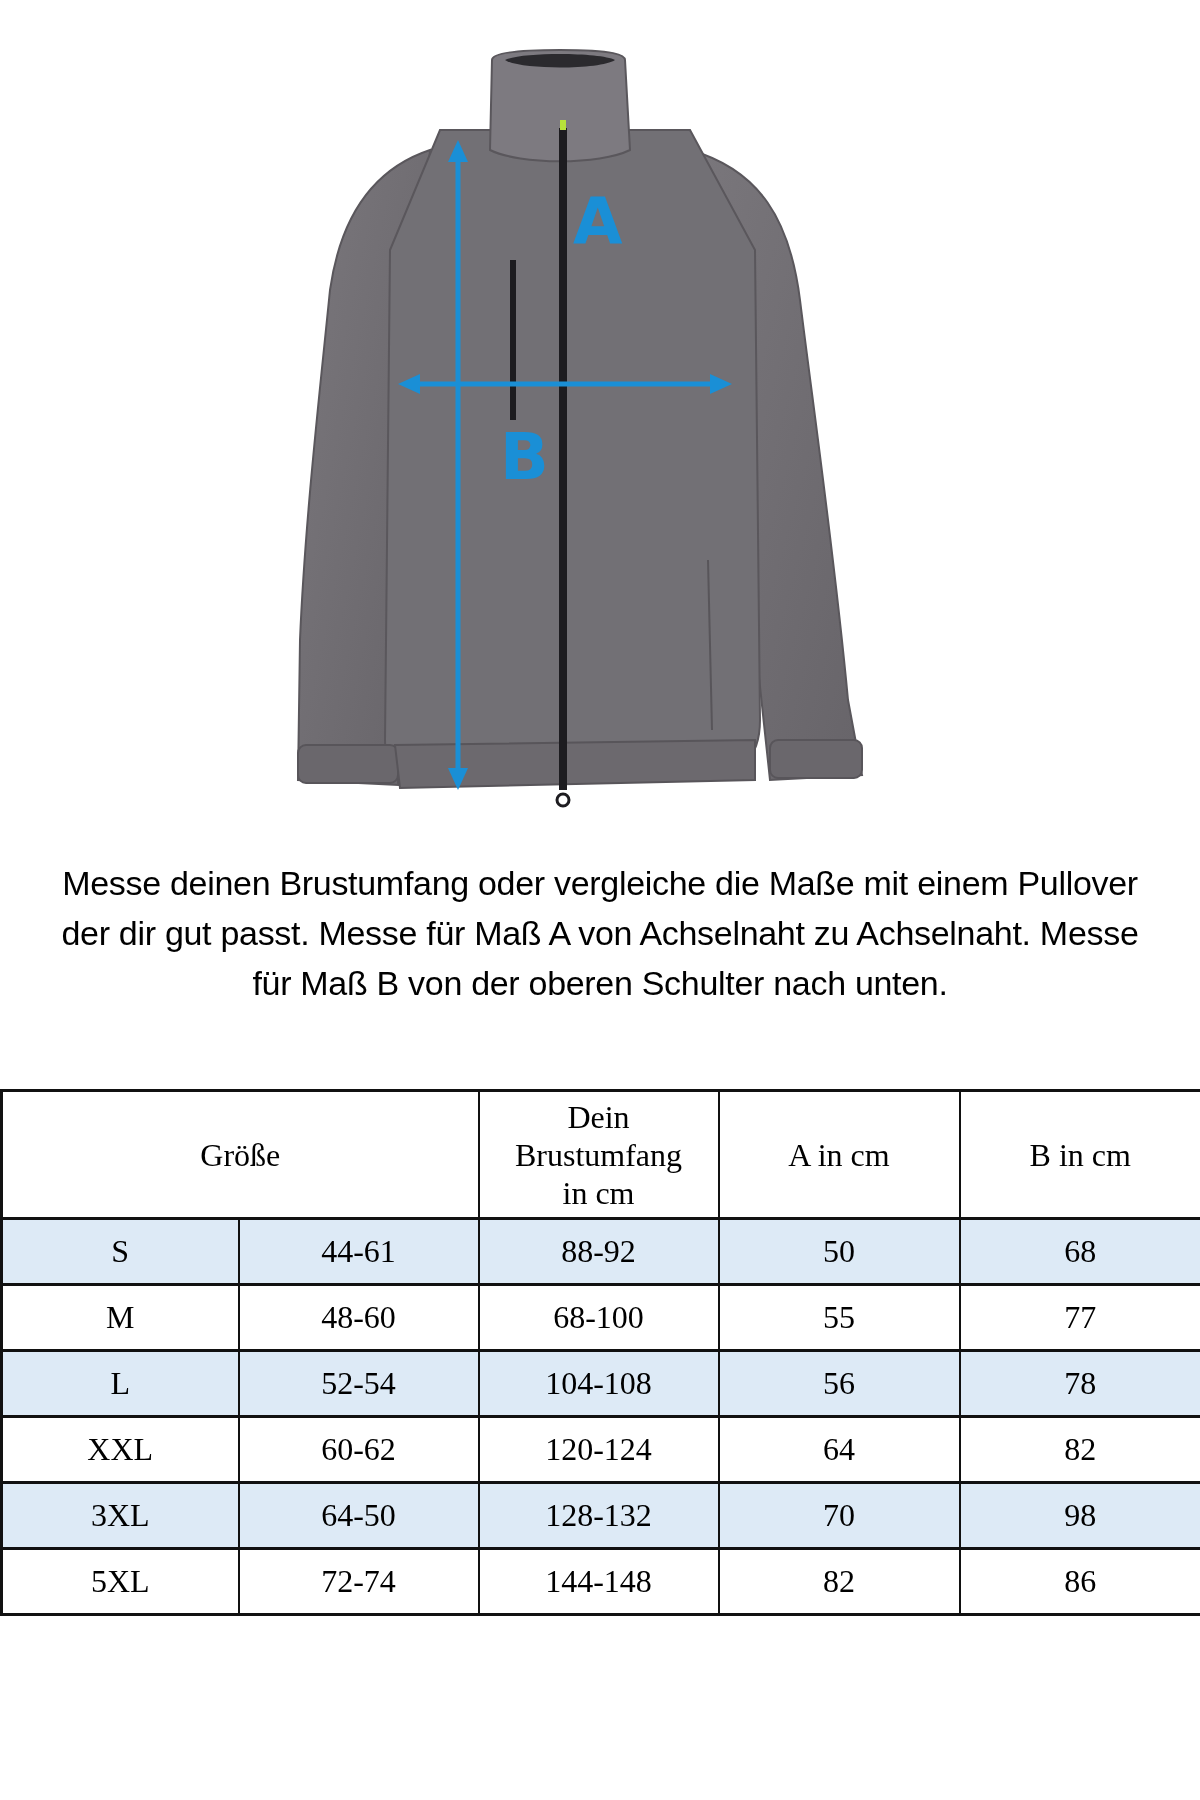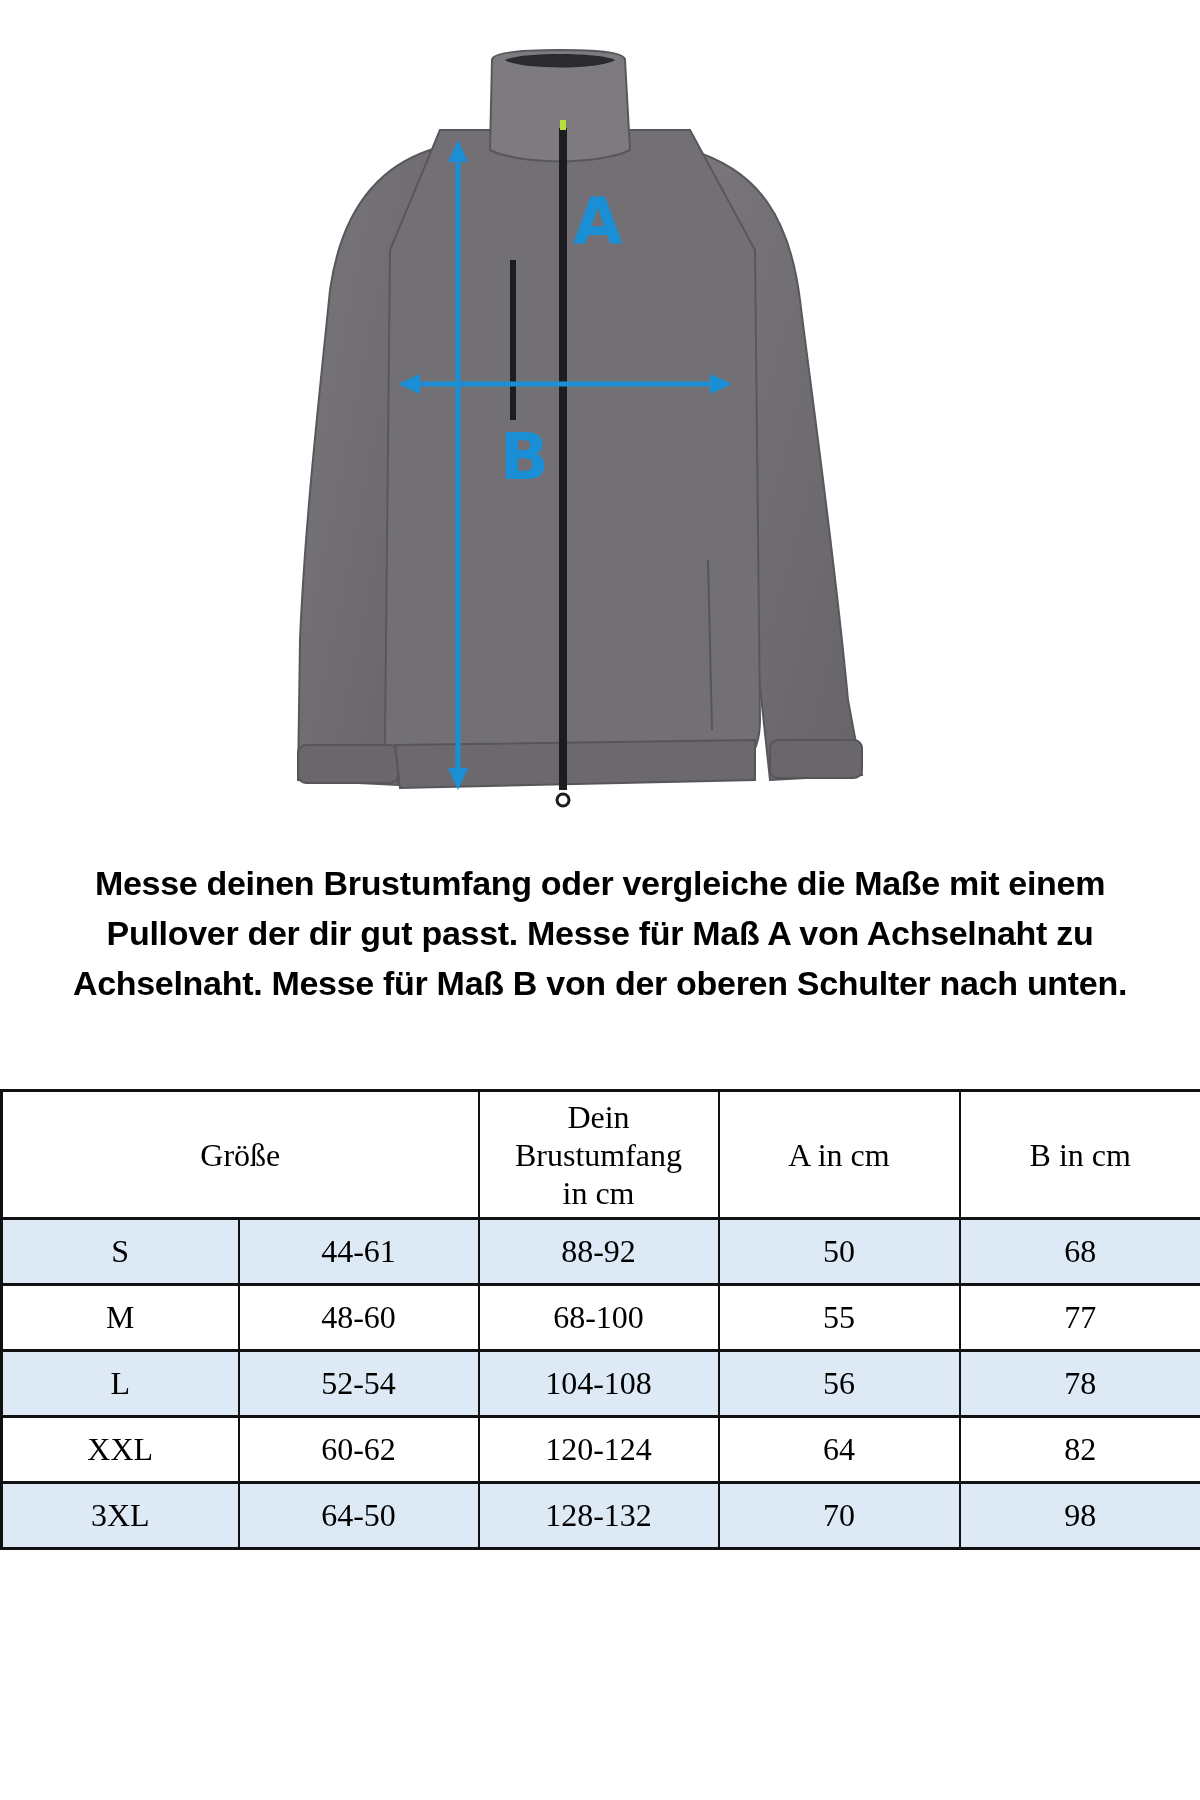--- a/index.html
+++ b/index.html
@@ -4,21 +4,21 @@
   <style>
     * { box-sizing: border-box; margin: 0; padding: 0; }
     html, body { width: 1200px; height: 1800px; background: #ffffff; overflow: hidden; }
     body { font-family: "Liberation Sans", "DejaVu Sans", sans-serif; color: #000; position: relative; }
 
     .figure { position: absolute; left: 0; top: 0; width: 1200px; height: 820px; }
     .figure svg { width: 1200px; height: 820px; display: block; }
 
     .instructions {
       position: absolute; left: 40px; top: 858px; width: 1120px;
-      text-align: center; font-weight: bold; font-size: 34px; line-height: 50px;
+      text-align: center; font-weight: normal; font-size: 34px; line-height: 50px;
       font-family: "Liberation Sans", "DejaVu Sans", sans-serif;
       letter-spacing: -0.3px;
     }
 
     .size-table {
       position: absolute; left: 0; top: 1089px; width: 1200px;
       border-collapse: collapse; table-layout: fixed;
       border: 3px solid #111;
     }
     .size-table th, .size-table td {
@@ -130,14 +130,21 @@
       <td>64</td>
       <td>82</td>
     </tr>
     <tr>
       <td>3XL</td>
       <td>64-50</td>
       <td>128-132</td>
       <td>70</td>
       <td>98</td>
     </tr>
+    <tr>
+      <td>5XL</td>
+      <td>72-74</td>
+      <td>144-148</td>
+      <td>82</td>
+      <td>86</td>
+    </tr>
   </tbody>
 </table>
 
 </body></html>

